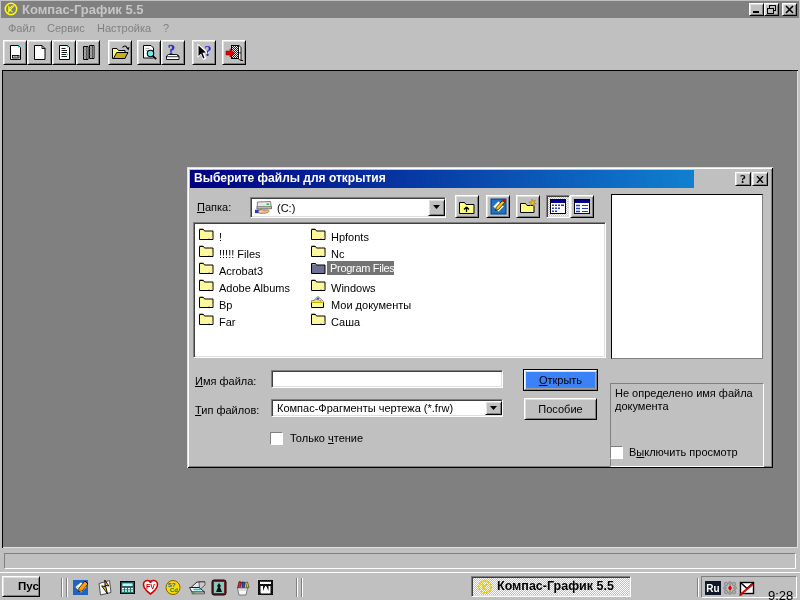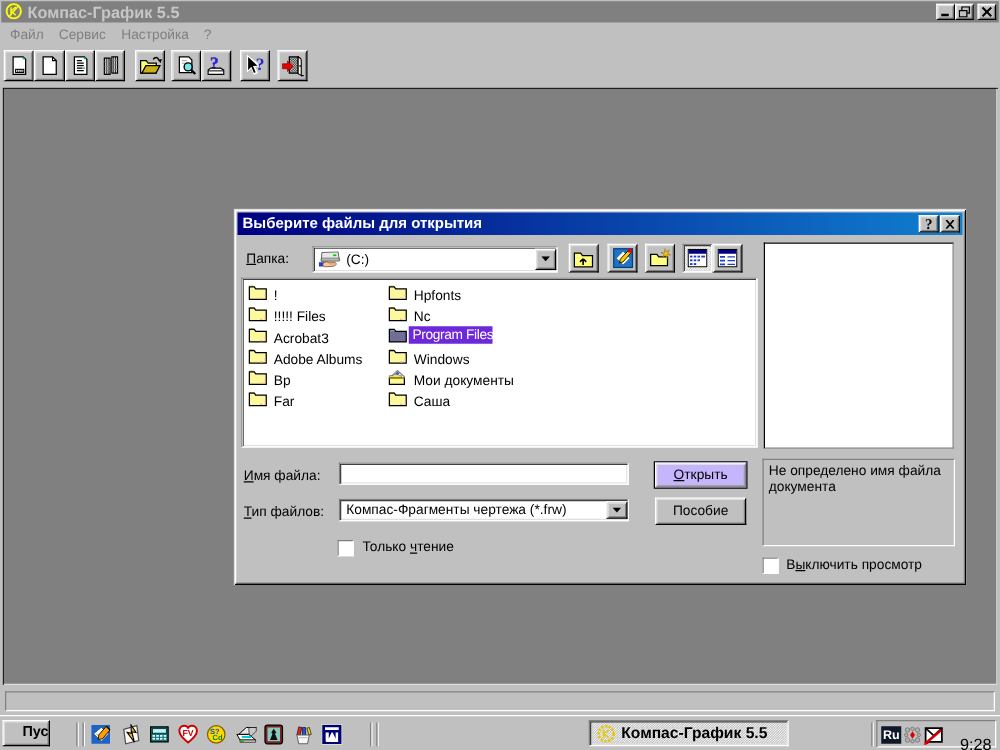--- a/index.html
+++ b/index.html
@@ -250,21 +250,21 @@
           <path d="M1.5 2.5l6.5 6 6.5-6" fill="none" stroke="#000" stroke-width="1.4"></path>
           <path d="M1 15L14 4" stroke="#d00000" stroke-width="2"></path>
           <path d="M0 16l4-1-2.5-2z" fill="#d00000"></path>
         </svg></div>
     <div class="b" style="left:66px;top:12px;font-size:13px">9:28</div>
   </div>
 </div>
 
 <div class="b" style="left:187px;top:167px;width:586px;height:301px;background:#c0c0c0;box-shadow:inset 1px 1px 0 #dfdfdf,inset -1px -1px 0 #000,inset 2px 2px 0 #fff,inset -2px -2px 0 #808080" id="dlg">
 
-  <div class="b row" style="left:3px;top:3px;width:580px;height:18px;background:linear-gradient(90deg,#000080,#1080d0);color:#fff">
+  <div class="b row" style="left:3px;top:3px;width:504px;height:18px;background:linear-gradient(90deg,#000080,#1080d0);color:#fff">
     <b class="b" style="left:4px;top:2px;font-size:12px">Выберите файлы для открытия</b>
     <div class="b raised2 ctr" style="left:545px;top:2px;width:16px;height:14px;color:#000">
         <b style="font-size:12px;font-family:'Liberation Serif'">?</b>
       </div>
     <div class="b raised2 ctr" style="left:562px;top:2px;width:16px;height:14px">
         <svg width="8" height="7" viewBox="0 0 8 7">
           <path d="M1 0l6 7M7 0L1 7" stroke="#000" stroke-width="1.4"></path>
         </svg>
       </div>
   </div>
@@ -409,21 +409,21 @@
         <path d="M10 11.5h2m1.5-2h1" stroke="#f0b8a0"></path>
       </svg>
     <span class="b" style="left:25px;top:8px">!</span>
     <span class="b" style="left:25px;top:25px">!!!!! Files</span>
     <span class="b" style="left:25px;top:42px">Acrobat3</span>
     <span class="b" style="left:25px;top:59px">Adobe Albums</span>
     <span class="b" style="left:25px;top:76px">Bp</span>
     <span class="b" style="left:25px;top:93px">Far</span>
     <span class="b" style="left:137px;top:8px">Hpfonts</span>
     <span class="b" style="left:137px;top:25px">Nc</span>
-    <div class="b" style="left:133px;top:38px;width:67px;height:14px;background:#6d28d9;color:#fff;padding:1px 0 0 3px;white-space:nowrap;letter-spacing:-0.3px">Program Files</div>
+    <div class="b" style="left:133px;top:38px;width:67px;height:14px;background:#737373;color:#fff;padding:1px 0 0 3px;white-space:nowrap;letter-spacing:-0.3px">Program Files</div>
     <span class="b" style="left:137px;top:59px">Windows</span>
     <span class="b" style="left:137px;top:76px">Мои документы</span>
     <span class="b" style="left:137px;top:93px">Саша</span>
   </div>
 
   <div class="b" style="left:424px;top:27px;width:152px;height:165px;background:#fff;border:1px solid;border-color:#000 #808080 #808080 #000"></div>
 
   <span class="b" style="left:8px;top:208px"><u>И</u>мя файла:</span>
   <div class="b sunkfld" style="left:84px;top:203px;width:232px;height:18px"></div>
   <span class="b" style="left:8px;top:237px"><u>Т</u>ип файлов:</span>
@@ -432,24 +432,24 @@
     <div class="b raised2 ctr" style="left:213px;top:1px;width:17px;height:14px">
         <svg width="8" height="5" viewBox="0 0 8 5">
           <path d="M0 0h7L3.5 4z" fill="#000"></path>
         </svg>
       </div>
   </div>
   <div class="b sunkfld" style="left:83px;top:265px;width:13px;height:13px;box-shadow:none"></div>
   <span class="b" style="left:103px;top:265px">Только <u>ч</u>тение</span>
 
   <div class="b" style="left:336px;top:202px;width:75px;height:22px;background:#000;padding:1px">
-    <div class="ctr" style="width:100%;height:100%;background:#c4b5fd;border:1px solid;border-color:#fff #808080 #808080 #fff;box-shadow:inset 1px 1px 0 #dfdfdf,inset -1px -1px 0 #a0a0a0">
+    <div class="ctr" style="width:100%;height:100%;background:#3b82f6;border:1px solid;border-color:#fff #808080 #808080 #fff;box-shadow:inset 1px 1px 0 #dfdfdf,inset -1px -1px 0 #a0a0a0">
         <span><u>О</u>ткрыть</span>
       </div>
   </div>
   <div class="b raised2 ctr" style="left:337px;top:231px;width:73px;height:22px">
       <span>Пособие</span>
     </div>
 
-  <div class="b sunk1" style="left:423px;top:200px;width:154px;height:70px;padding:3px 4px">Не определено имя файла документа</div>
+  <div class="b sunk1" style="left:423px;top:216px;width:154px;height:84px;padding:3px 4px">Не определено имя файла документа</div>
   <div class="b sunkfld" style="left:423px;top:279px;width:13px;height:13px;box-shadow:none"></div>
   <span class="b" style="left:442px;top:279px">В<u>ы</u>ключить просмотр</span>
 </div>
 
 </body></html>

